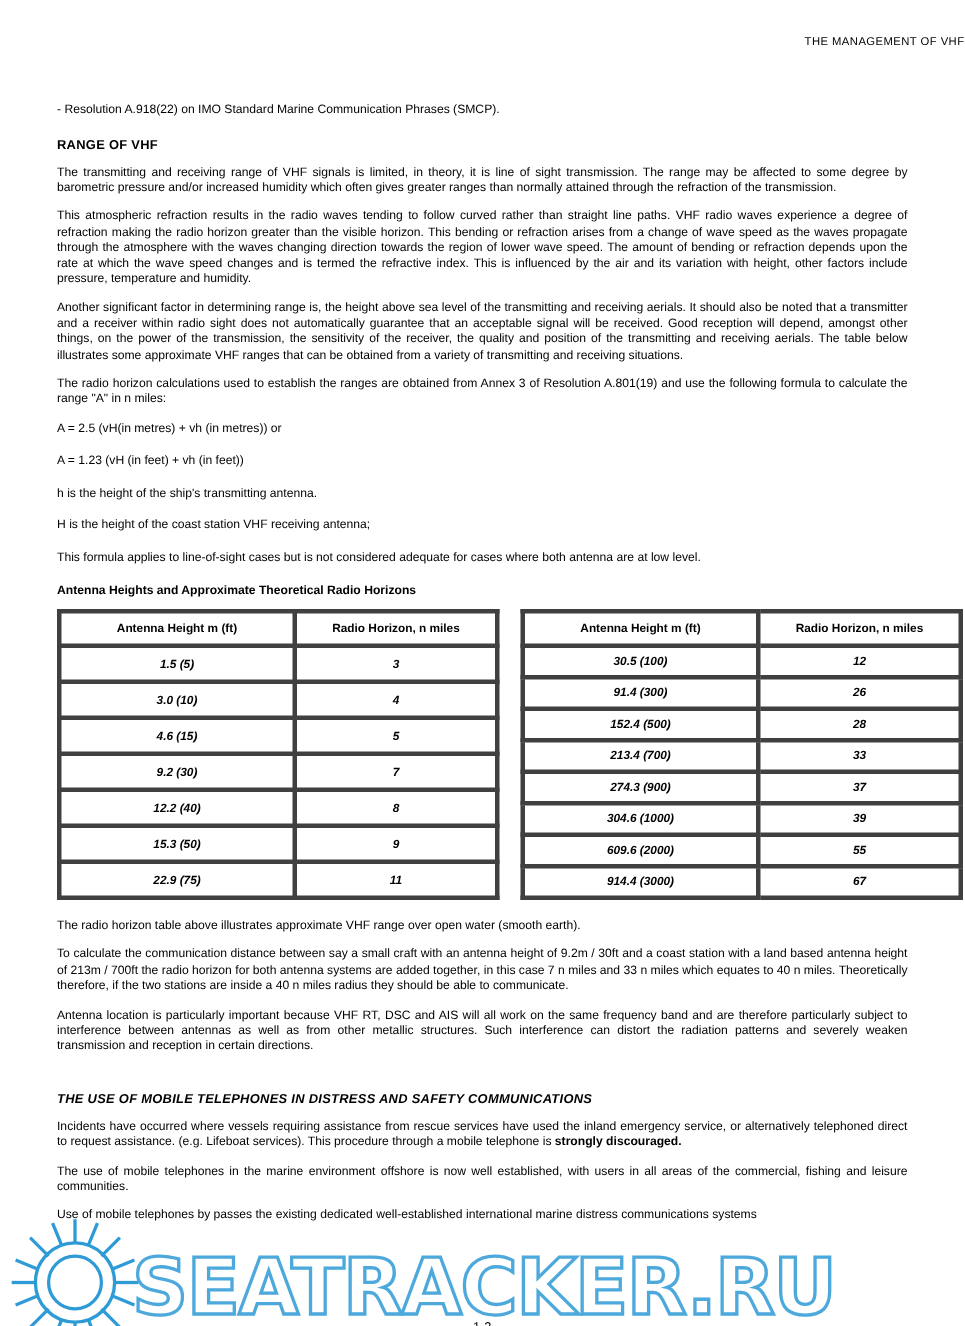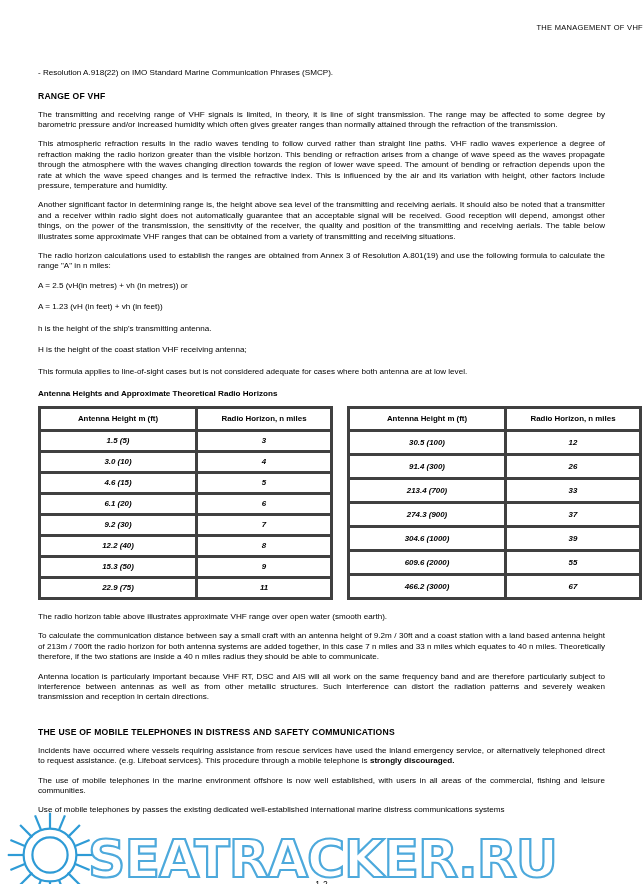--- a/index.html
+++ b/index.html
@@ -48,20 +48,21 @@
     margin-bottom: 1px;
   }
   h2.section {
     font-size: 8.6px;
     font-weight: bold;
     margin: 0 0 9px 0;
     letter-spacing: 0.2px;
   }
   h2.section.spaced {
     margin-top: 24px;
+    font-style: italic;
   }
   .formula {
     font-size: 8.1px;
     line-height: 10.4px;
     margin: 0 0 11px 0;
   }
   .table-caption {
     font-size: 8.1px;
     font-weight: bold;
     margin: 12px 0 8px 0;
@@ -177,24 +178,20 @@
             </tr>
           <tr>
               <td>3.0 (10)</td>
               <td>4</td>
             </tr>
           <tr>
               <td>4.6 (15)</td>
               <td>5</td>
             </tr>
           <tr>
-              <td>6.1 (20)</td>
-              <td>6</td>
-            </tr>
-          <tr>
               <td>9.2 (30)</td>
               <td>7</td>
             </tr>
           <tr>
               <td>12.2 (40)</td>
               <td>8</td>
             </tr>
           <tr>
               <td>15.3 (50)</td>
               <td>9</td>
@@ -216,37 +213,41 @@
         <tbody>
           <tr>
               <td>30.5 (100)</td>
               <td>12</td>
             </tr>
           <tr>
               <td>91.4 (300)</td>
               <td>26</td>
             </tr>
           <tr>
+              <td>152.4 (500)</td>
+              <td>28</td>
+            </tr>
+          <tr>
               <td>213.4 (700)</td>
               <td>33</td>
             </tr>
           <tr>
               <td>274.3 (900)</td>
               <td>37</td>
             </tr>
           <tr>
               <td>304.6 (1000)</td>
               <td>39</td>
             </tr>
           <tr>
               <td>609.6 (2000)</td>
               <td>55</td>
             </tr>
           <tr>
-              <td>466.2 (3000)</td>
+              <td>914.4 (3000)</td>
               <td>67</td>
             </tr>
         </tbody>
       </table>
     </div>
 
     <p class="body">The radio horizon table above illustrates approximate VHF range over open water (smooth earth).</p>
     <p class="body">To calculate the communication distance between say a small craft with an antenna height of 9.2m / 30ft and a coast station with a land based antenna height of 213m / 700ft the radio horizon for both antenna systems are added together, in this case 7 n miles and 33 n miles which equates to 40 n miles. Theoretically therefore, if the two stations are inside a 40 n miles radius they should be able to communicate.</p>
     <p class="body">Antenna location is particularly important because VHF RT, DSC and AIS will all work on the same frequency band and are therefore particularly subject to interference between antennas as well as from other metallic structures. Such interference can distort the radiation patterns and severely weaken transmission and reception in certain directions.</p>
 

